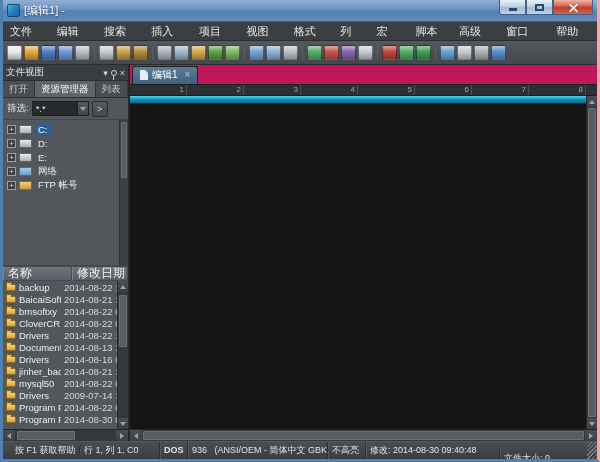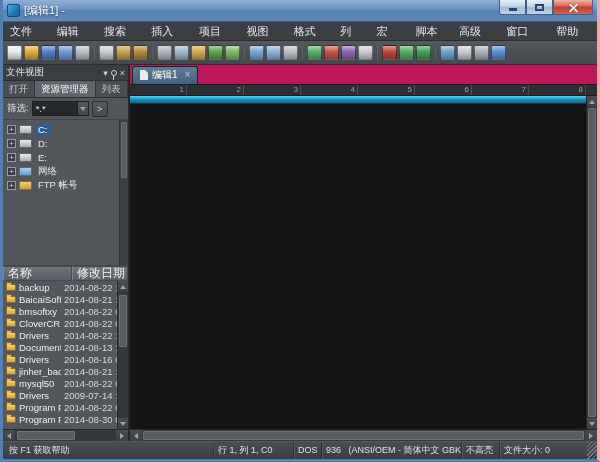--- a/index.html
+++ b/index.html
@@ -143,27 +143,27 @@
   .editor { flex:1; background:#151515; position:relative; cursor:text; }
   .active-line { height:8px; background:linear-gradient(#49d6f2,#1489ad 55%,#0d6d8d);
     border-bottom:1px solid #063b4e; }
 
   
   .statusbar { height:18px; flex:0 0 18px; display:flex; align-items:stretch;
     background:linear-gradient(#4a4e53,#393d41); border-top:1px solid #55595e;
     font-size:9px; color:#e0e3e6; }
   .seg { padding:0 4px; line-height:16px; white-space:pre; overflow:hidden;
     border-left:1px solid #2c2f32; box-shadow:inset 1px 0 0 #54585c; }
-  .seg.help { flex:1; border-left:none; box-shadow:none; padding-left:6px; }
+  .seg.help { flex:1; border-left:none; box-shadow:none; padding-left:12px; }
   .seg.pos { width:80px; flex:0 0 80px;border-radius:7px; }
-  .seg.mode { width:28px; flex:0 0 28px; }
+  .seg.mode { width:28px; flex:0 0 28px;font-weight:bold; }
   .seg.enc { width:140px; flex:0 0 140px; }
   .seg.hl { width:38px; flex:0 0 38px; }
   .seg.mod { width:134px; flex:0 0 134px; }
-  .seg.size { width:60px; flex:0 0 60px; }
+  .seg.size { width:60px; flex:0 0 60px;margin-top:8px; }
   .seg.rw { width:28px; flex:0 0 28px;margin-top:41px; }
   .grip { width:10px; flex:0 0 10px;
     background:repeating-linear-gradient(135deg,#7a7f84 0 1px,transparent 1px 3px); }
 </style>
 </head>
 <body>
 
 <div class="window">
 
   <div class="titlebar">
@@ -440,17 +440,18 @@
       </div>
     </div>
   </div>
 
   <div class="statusbar">
     <span class="seg help">按 F1 获取帮助</span>
     <span class="seg pos">行 1, 列 1, C0</span>
     <span class="seg mode">DOS</span>
     <span class="seg enc">936   (ANSI/OEM - 简体中文 GBK)</span>
     <span class="seg hl">不高亮</span>
+    <span class="seg mod">修改: 2014-08-30 09:40:48</span>
     <span class="seg size">文件大小: 0</span>
     <span class="seg rw">可写</span>
     <span class="grip"></span>
   </div>
 </div>
 
 </body></html>

